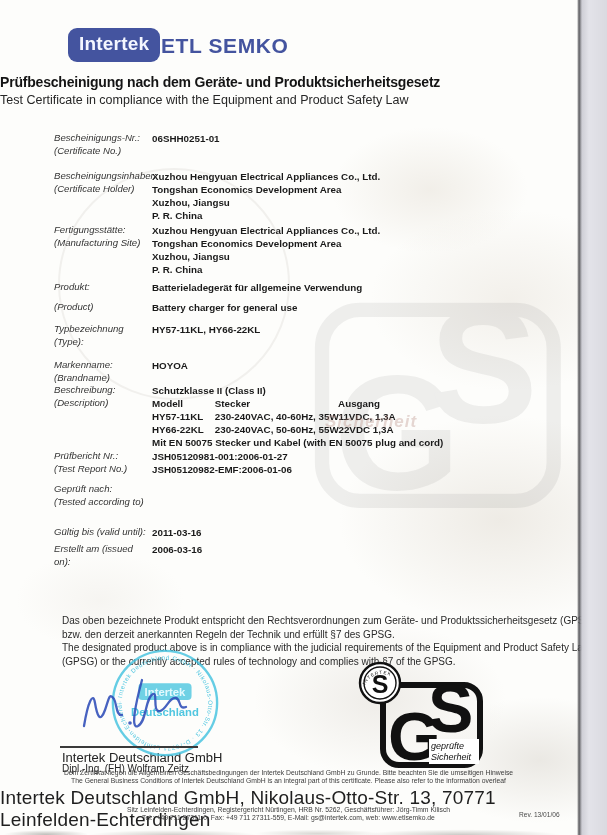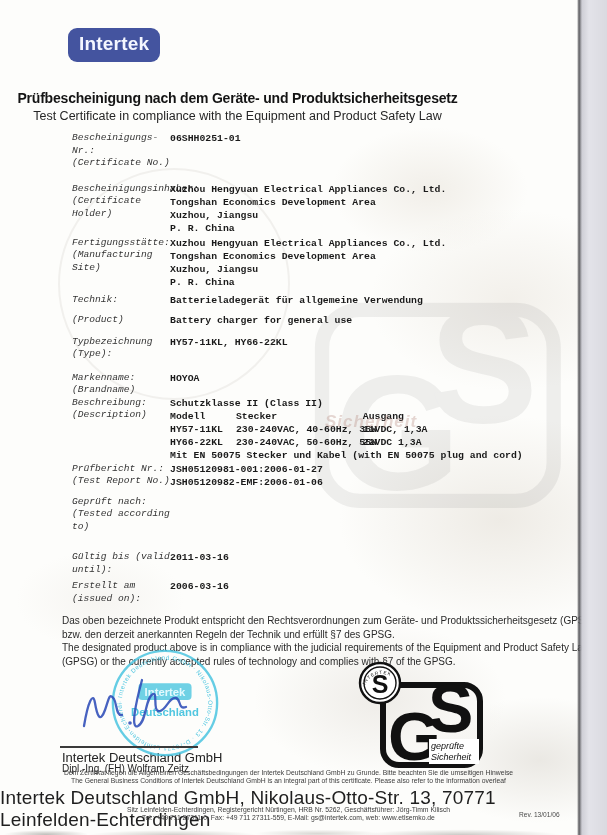--- a/index.html
+++ b/index.html
@@ -34,25 +34,25 @@
   
   .logo{
     position:absolute;left:68px;top:28px;display:inline-block;
     background:#44549f;color:#f4f6ff;border-radius:9px;
     padding:5px 11px 7px 11px;font-size:19px;font-weight:bold;letter-spacing:.2px;
   }
   .brand{
     position:absolute;left:161px;top:34px;color:#44549f;
     font-size:21px;font-weight:bold;letter-spacing:.6px;
   }
-  .title{position:absolute;left:0;top:90px;width:475px;text-align:center;}
+  .title{position:absolute;left:0;top:74px;width:475px;}
   .title .t1{font-size:14px;font-weight:bold;letter-spacing:-.2px;color:#141414;}
   .title .t2{font-size:12.5px;margin-top:3px;color:#262626;}
   
-  .fields{position:absolute;left:72px;top:132px;width:512px;font-family:Liberation Mono, monospace;}
+  .fields{position:absolute;left:54px;top:132px;width:512px;}
   .frow{display:flex;align-items:flex-start;}
   .flabel{width:98px;flex:none;font-style:italic;font-size:9.6px;line-height:12.5px;color:#343434;}
   .fvalue{font-weight:bold;font-size:9.8px;line-height:13px;color:#1a1a1a;white-space:nowrap;}
   .mb13{margin-bottom:13px}.mb2{margin-bottom:2px}.mb5{margin-bottom:5px}
   .mb7{margin-bottom:7px}.mb9{margin-bottom:9px}.mb11{margin-bottom:11px}
   .mb0{margin-bottom:0}.mb1{margin-bottom:1px}.mb3{margin-bottom:18px}.mb4{margin-bottom:4px}
   .dtr .c1{display:inline-block;width:60px;}
   .dtr .c2{display:inline-block;width:121px;}
   
   .compliance{position:absolute;left:62px;top:614px;width:512px;font-size:10px;line-height:13.6px;color:#2a2a2a;}
@@ -84,20 +84,21 @@
 
   <div class="wm-circle"></div>
   <svg class="wm-svg" width="320" height="263" viewBox="0 0 134 110">
     <rect x="31" y="25" width="97" height="80" rx="16" fill="none" stroke="#333" stroke-width="6"></rect>
     <text x="36" y="100" font-size="68" font-weight="900" fill="#333" font-family="Liberation Sans, sans-serif">G</text>
     <text x="76" y="72" font-size="68" font-weight="900" fill="#333" font-family="Liberation Sans, sans-serif">S</text>
   </svg>
   <div class="wm-ghost">Sicherheit</div>
 
   <span class="logo">Intertek</span>
+  <span class="brand">ETL SEMKO</span>
 
   <div class="title">
     <div class="t1">Prüfbescheinigung nach dem Geräte- und Produktsicherheitsgesetz</div>
     <div class="t2">Test Certificate in compliance with the Equipment and Product Safety Law</div>
   </div>
 
   <div class="fields">
 
     <div class="frow mb13">
       <div class="flabel">
@@ -128,21 +129,21 @@
       <div class="fvalue">
         <div>Xuzhou Hengyuan Electrical Appliances Co., Ltd.</div>
         <div>Tongshan Economics Development Area</div>
         <div>Xuzhou, Jiangsu</div>
         <div>P. R. China</div>
       </div>
     </div>
 
     <div class="frow mb7">
       <div class="flabel">
-        <div>Technik:</div>
+        <div>Produkt:</div>
       </div>
       <div class="fvalue">Batterieladegerät für allgemeine Verwendung</div>
     </div>
 
     <div class="frow mb9">
       <div class="flabel">
         <div>(Product)</div>
       </div>
       <div class="fvalue">Battery charger for general use</div>
     </div>

